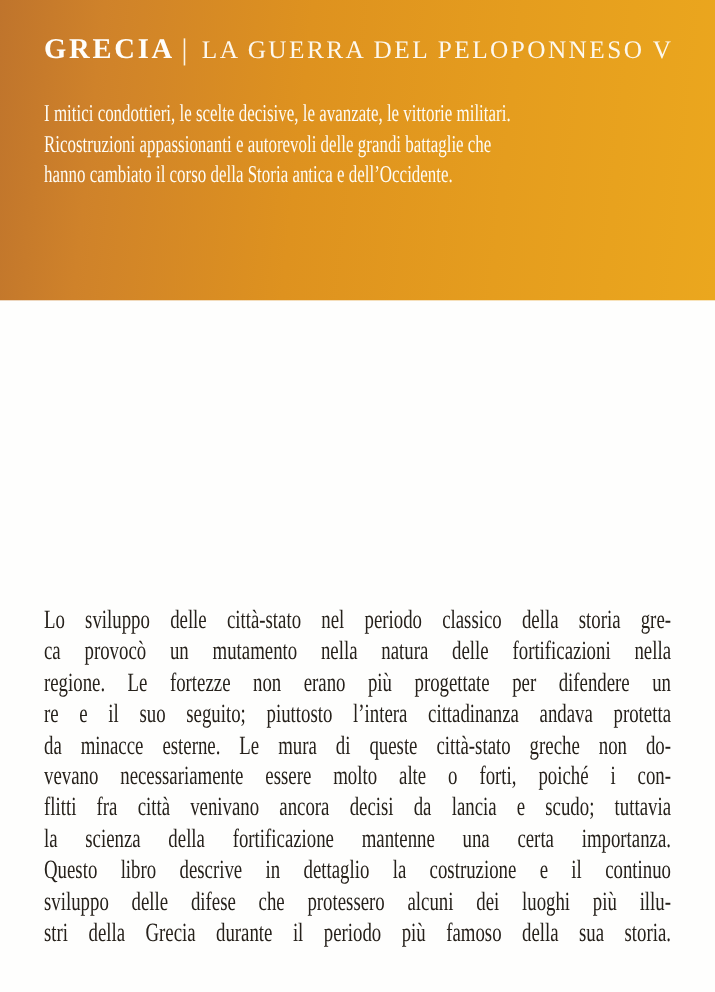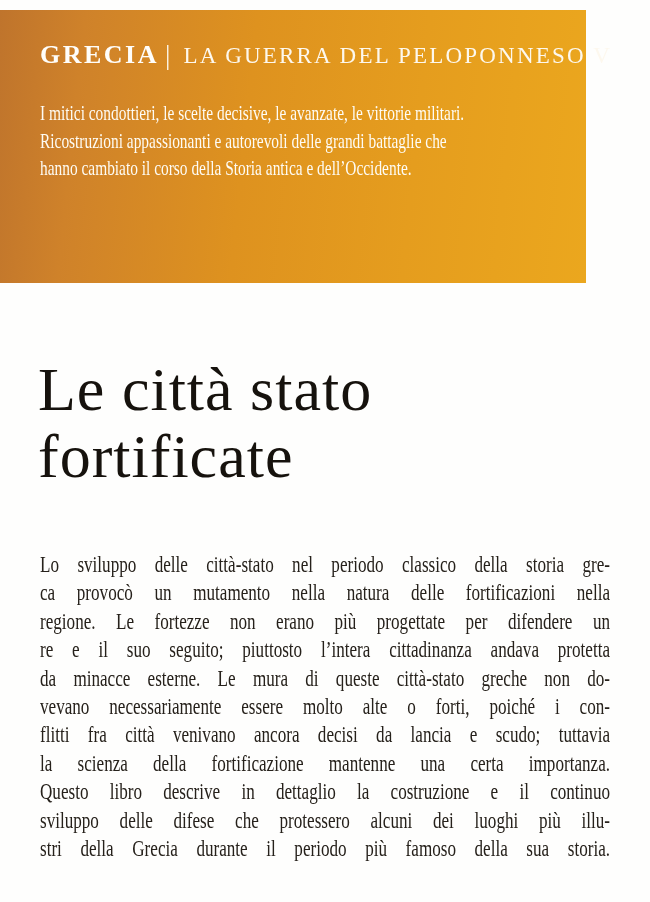--- a/index.html
+++ b/index.html
@@ -15,23 +15,23 @@
   }
   .page {
     position: relative;
     width: 650px;
     height: 902px;
     background: #fefefd;
   }
   
   .masthead {
     position: absolute;
-    top: 10px;
+    top: 0;
     left: 0;
-    width: 586px;
+    width: 650px;
     height: 273px;
     background: linear-gradient(96deg,
       #bf742c 0%,
       #cf822a 14%,
       #de921f 42%,
       #e59d1e 70%,
       #ebA71e 100%);
   }
   .masthead-line {
     position: absolute;
@@ -120,26 +120,20 @@
     <div class="tagline">
 
         <span class="tagline-line">I mitici condottieri, le scelte decisive, le avanzate, le vittorie militari.</span>
 
         <span class="tagline-line">Ricostruzioni appassionanti e autorevoli delle grandi battaglie che</span>
 
         <span class="tagline-line">hanno cambiato il corso della Storia antica e dell’Occidente.</span>
       </div>
   </header>
 
-  <h1 class="title">
-
-      <span class="title-line">Le città stato</span>
-
-      <span class="title-line">fortificate</span>
-    </h1>
 
   <div class="body-text">
 
       <div class="body-line">Lo sviluppo delle città-stato nel periodo classico della storia gre-</div>
 
       <div class="body-line">ca provocò un mutamento nella natura delle fortificazioni nella</div>
 
       <div class="body-line">regione. Le fortezze non erano più progettate per difendere un</div>
 
       <div class="body-line">re e il suo seguito; piuttosto l’intera cittadinanza andava protetta</div>

